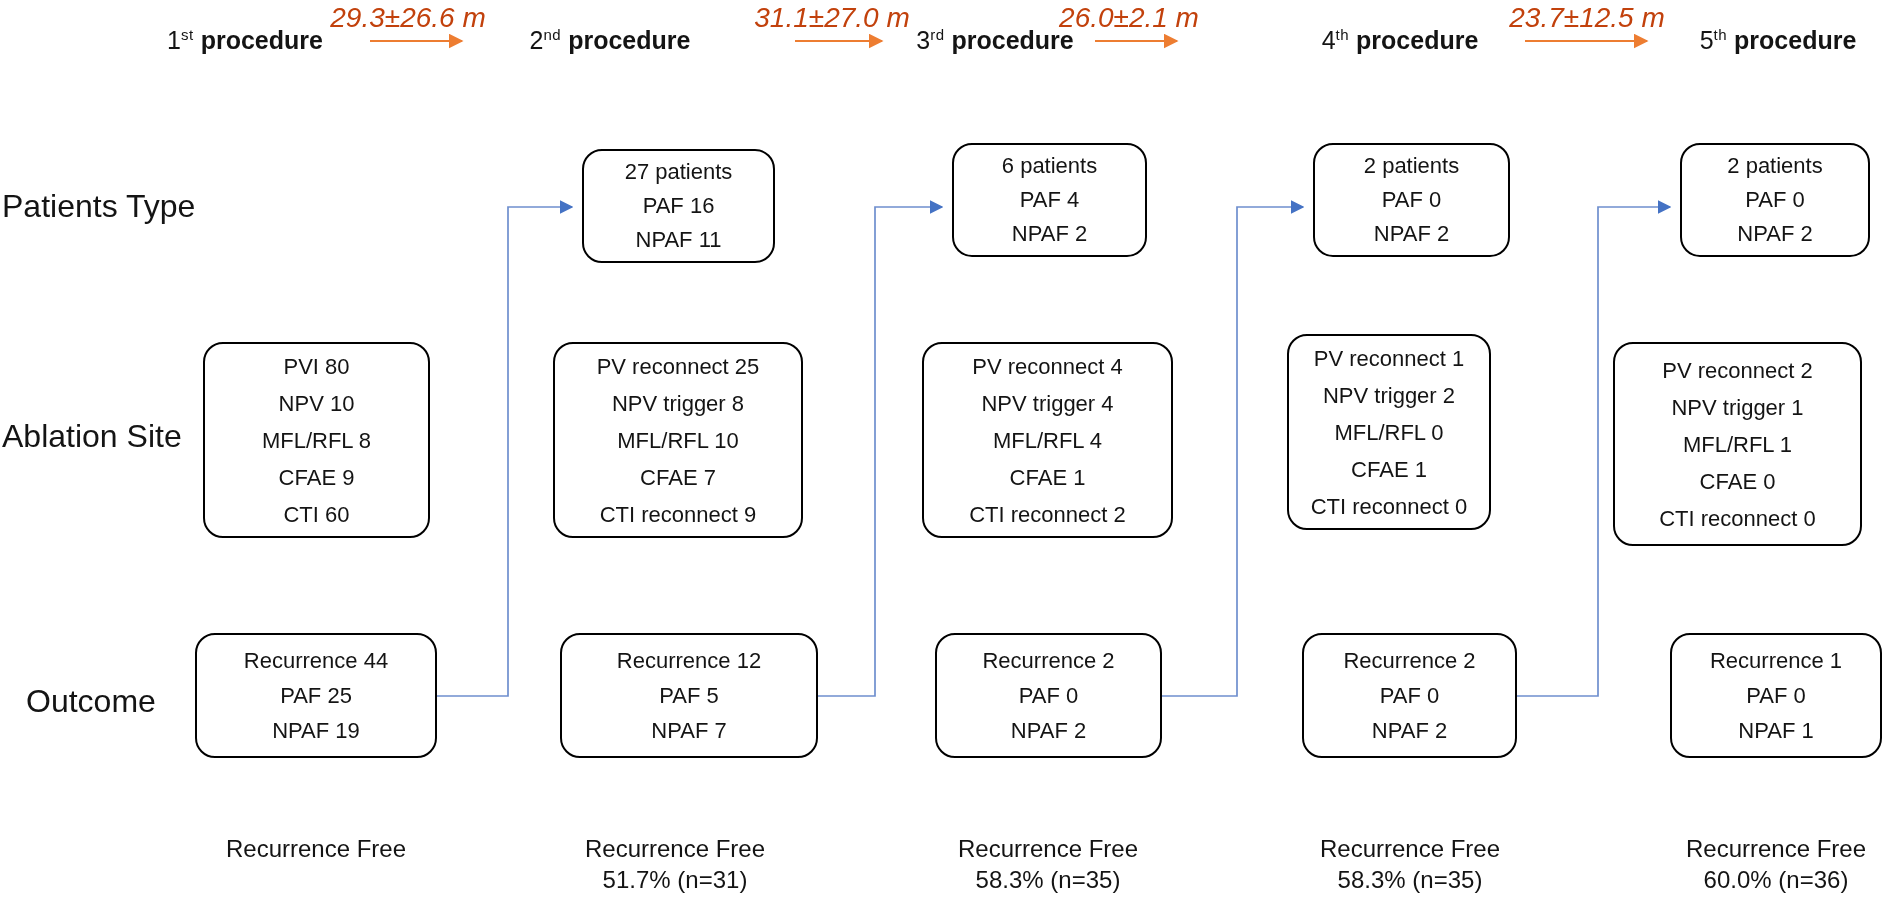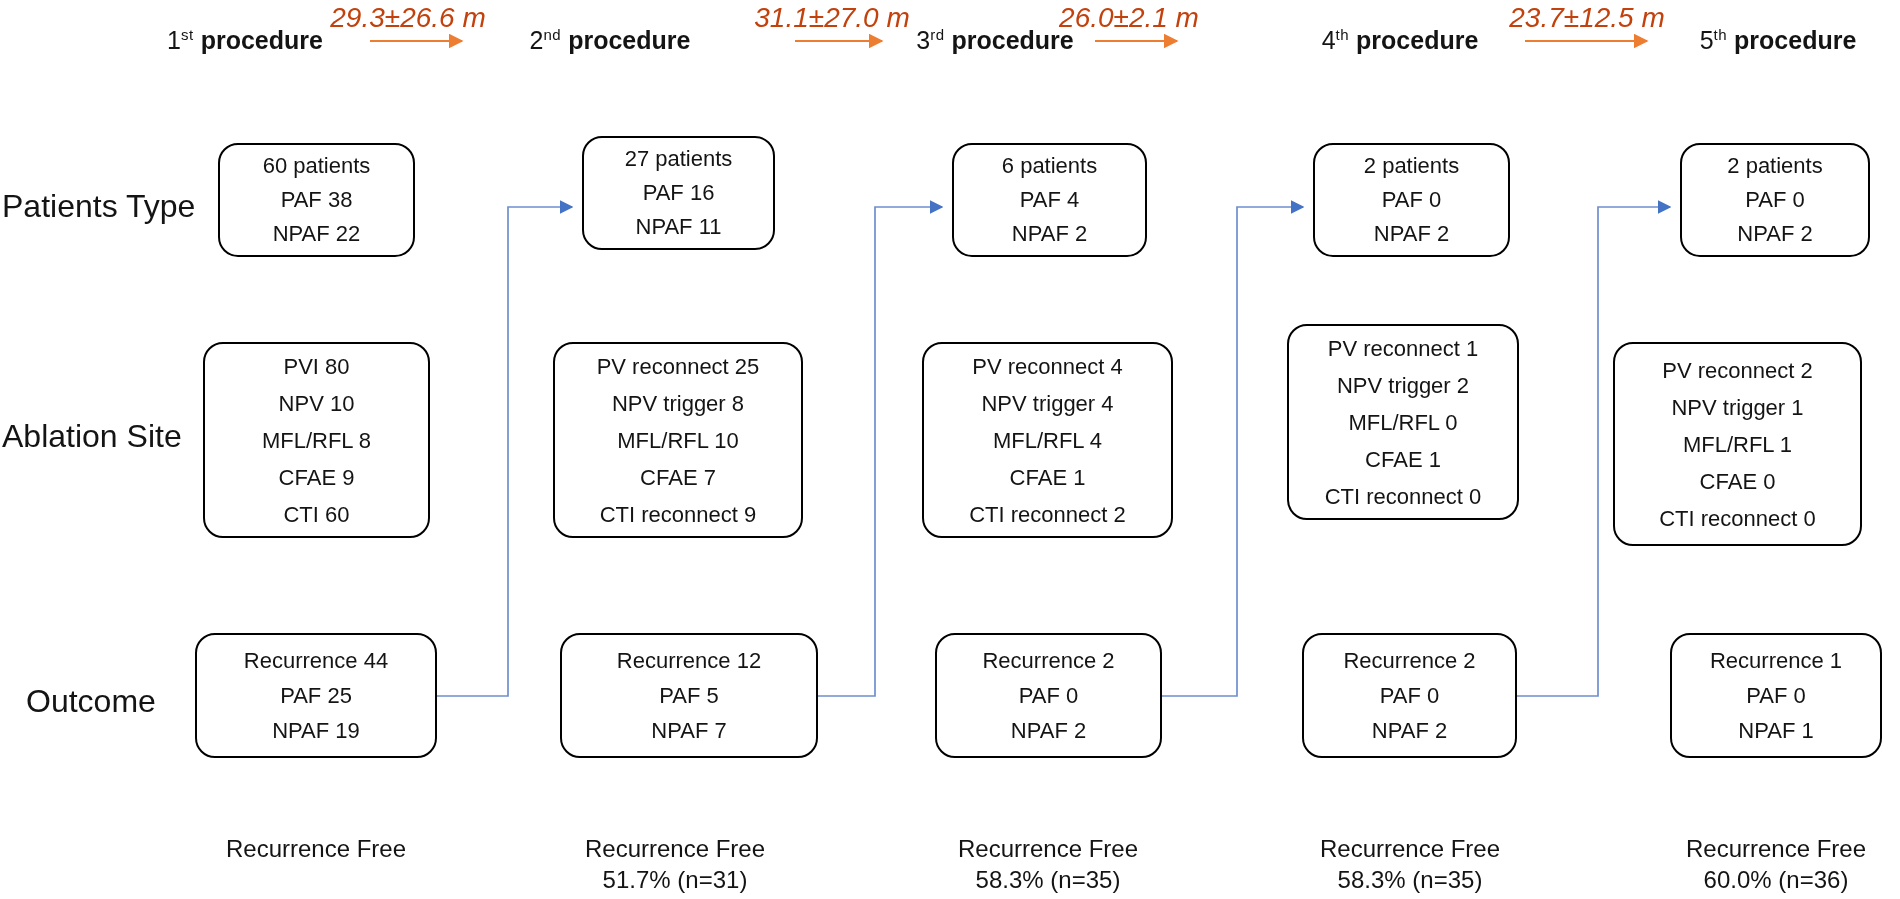--- a/index.html
+++ b/index.html
@@ -83,26 +83,21 @@
     <span>4</span><sup>th</sup><span class="word">procedure</span>
   </div>
   <div class="proc" style="left:1778px">
     <span>5</span><sup>th</sup><span class="word">procedure</span>
   </div>
 
   <div class="rowlabel" style="left:2px;top:188px">Patients Type</div>
   <div class="rowlabel" style="left:2px;top:418px">Ablation Site</div>
   <div class="rowlabel" style="left:26px;top:683px">Outcome</div>
 
-  <div class="box lh-p" style="left:218px;top:143px;width:197px;height:114px">
-    <span>60 patients</span>
-    <span>PAF 38</span>
-    <span>NPAF 22</span>
-  </div>
-  <div class="box lh-p" style="left:582px;top:136px;width:193px;height:114px">
+  <div class="box lh-p" style="left:582px;top:149px;width:193px;height:114px">
     <span>27 patients</span>
     <span>PAF 16</span>
     <span>NPAF 11</span>
   </div>
   <div class="box lh-p" style="left:952px;top:143px;width:195px;height:114px">
     <span>6 patients</span>
     <span>PAF 4</span>
     <span>NPAF 2</span>
   </div>
   <div class="box lh-p" style="left:1313px;top:143px;width:197px;height:114px">
@@ -130,21 +125,21 @@
     <span>CFAE 7</span>
     <span>CTI reconnect 9</span>
   </div>
   <div class="box lh-a" style="left:922px;top:342px;width:251px;height:196px">
     <span>PV reconnect 4</span>
     <span>NPV trigger 4</span>
     <span>MFL/RFL 4</span>
     <span>CFAE 1</span>
     <span>CTI reconnect 2</span>
   </div>
-  <div class="box lh-a" style="left:1287px;top:324px;width:232px;height:196px">
+  <div class="box lh-a" style="left:1287px;top:334px;width:204px;height:196px">
     <span>PV reconnect 1</span>
     <span>NPV trigger 2</span>
     <span>MFL/RFL 0</span>
     <span>CFAE 1</span>
     <span>CTI reconnect 0</span>
   </div>
   <div class="box lh-a" style="left:1613px;top:342px;width:249px;height:204px">
     <span>PV reconnect 2</span>
     <span>NPV trigger 1</span>
     <span>MFL/RFL 1</span>

